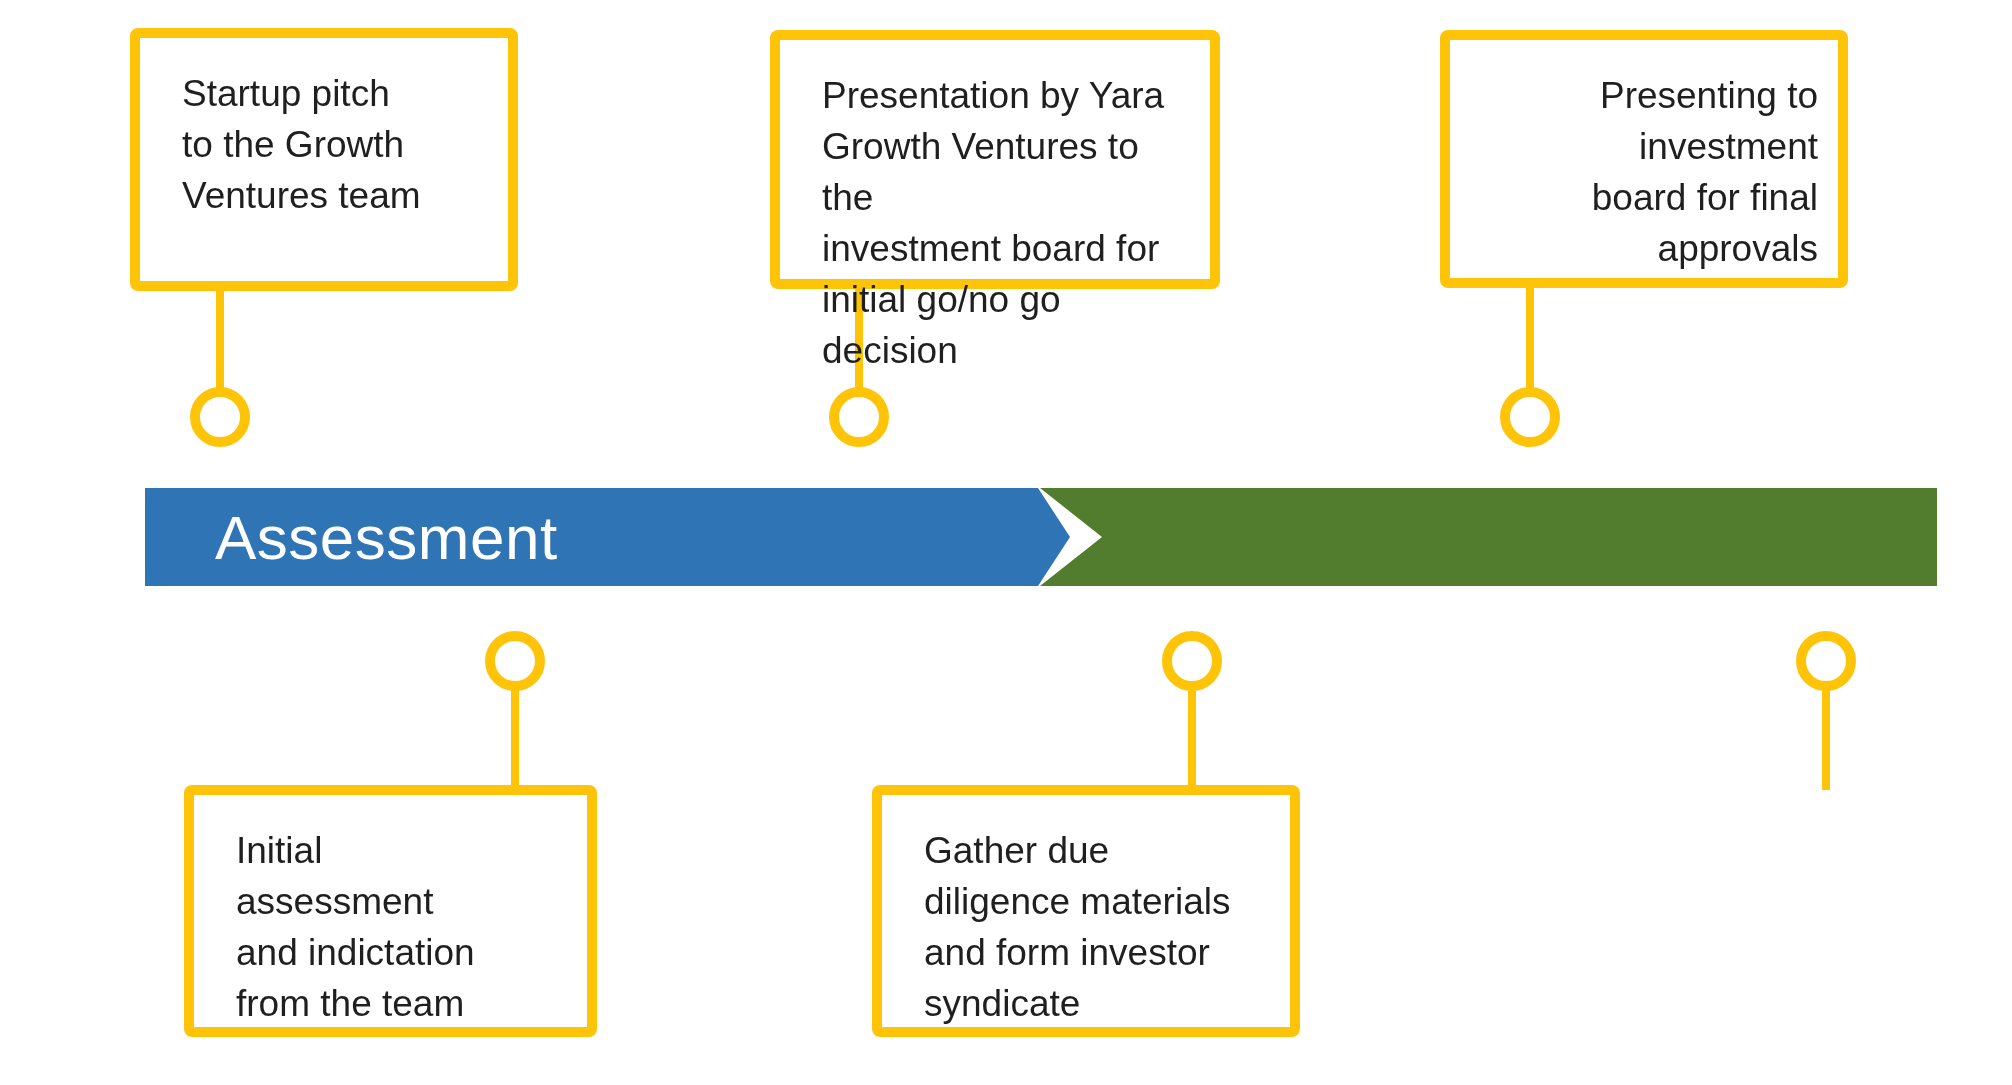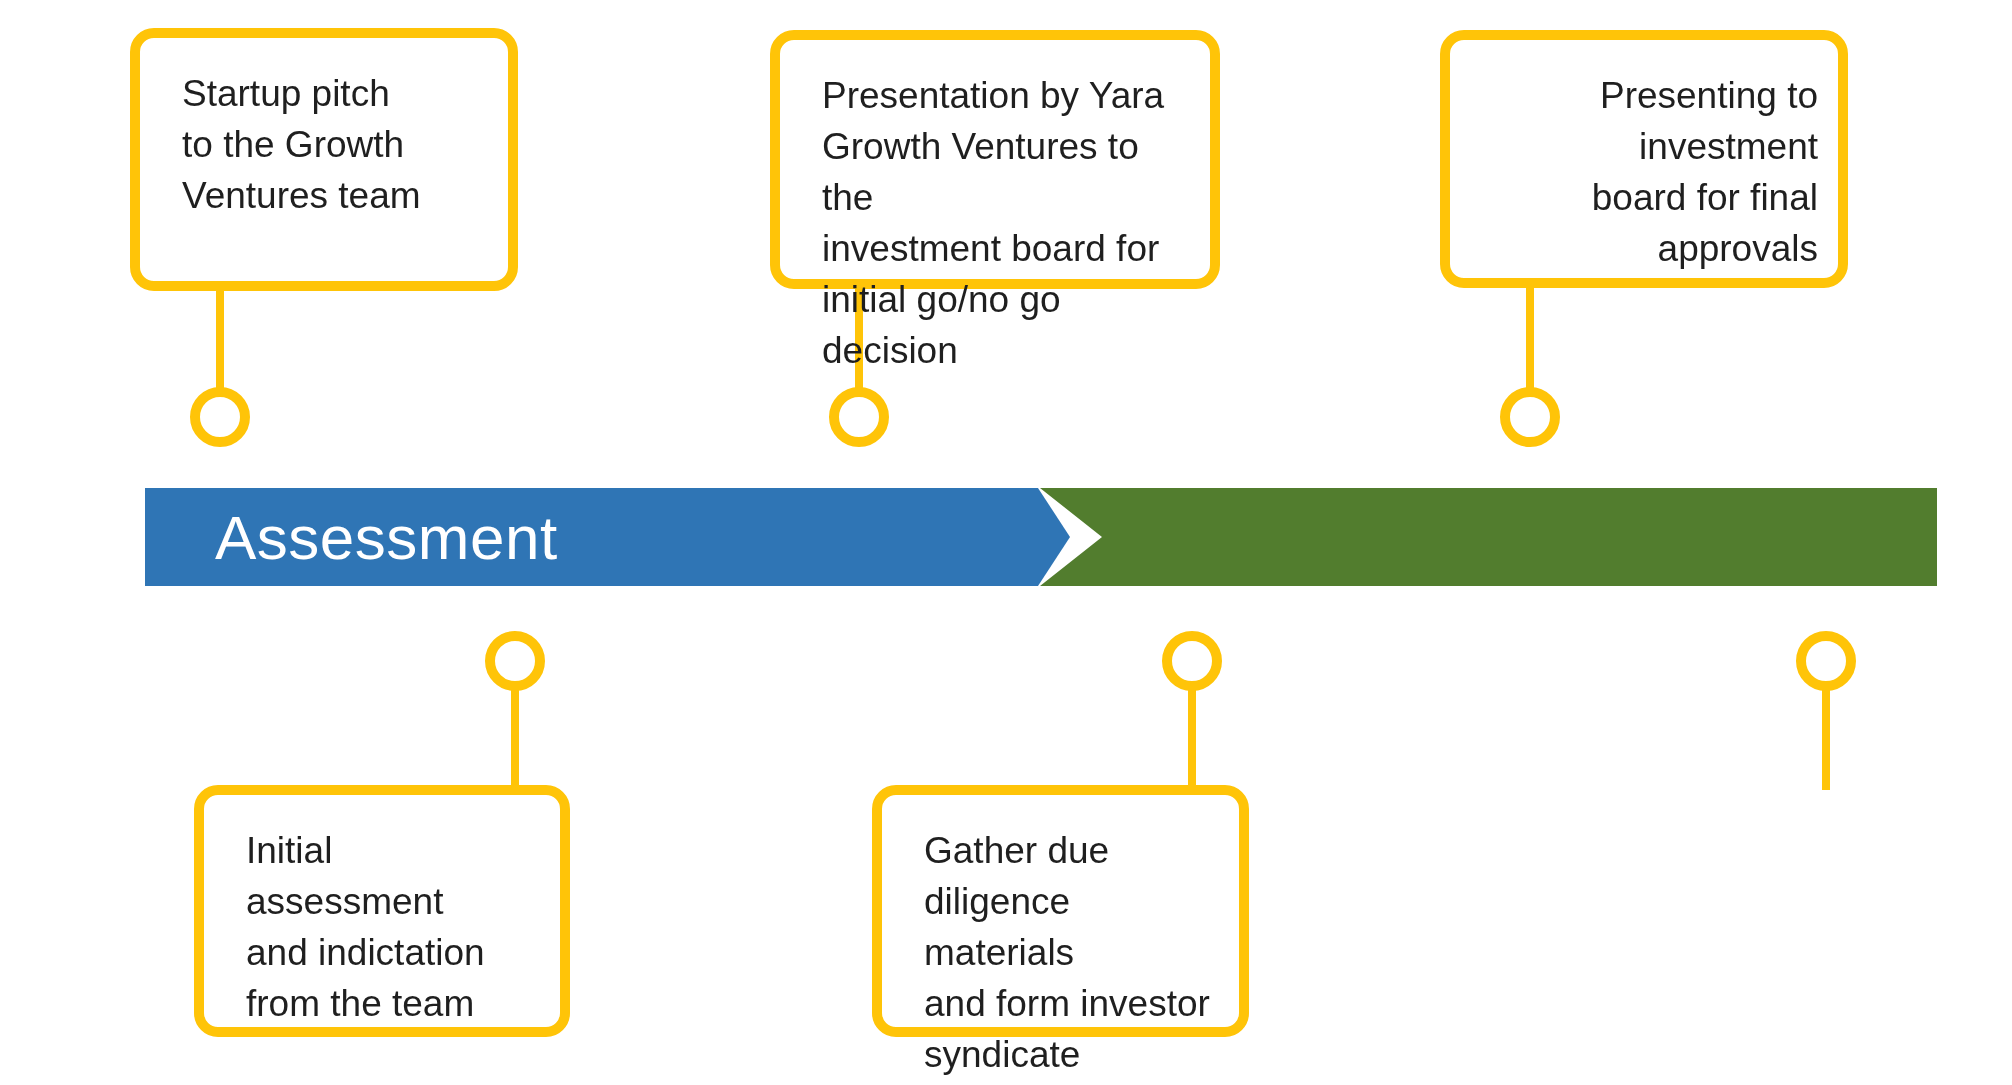--- a/index.html
+++ b/index.html
@@ -21,21 +21,21 @@
     width: 2012px;
     height: 1085px;
     background: var(--background);
     overflow: hidden;
   }
   .callout {
     position: absolute;
     box-sizing: border-box;
     background: #FFFFFF;
     border: 10px solid var(--yellow);
-    border-radius: 24px;
+    border-radius: 8px;
   }
   .callout .callout-text {
     white-space: pre-line;
     color: var(--text);
     font-size: 37px;
     line-height: 1.38;
     padding: 30px 20px 0 42px;
   }
   .connector-line {
     position: absolute;
@@ -112,28 +112,28 @@
 initial go/no go decision</div>
   </div>
 
   <div class="callout" style="left:1440px; top:30px; width:408px; height:258px;text-align:right;">
     <div class="callout-text">Presenting to
 investment
 board for final
 approvals</div>
   </div>
 
-  <div class="callout" style="left:194px; top:785px; width:376px; height:252px;">
+  <div class="callout" style="left:184px; top:785px; width:413px; height:252px;">
     <div class="callout-text">Initial
 assessment
 and indictation
 from the team</div>
   </div>
 
-  <div class="callout" style="left:872px; top:785px; width:377px; height:252px;">
+  <div class="callout" style="left:872px; top:785px; width:428px; height:252px;">
     <div class="callout-text">Gather due
 diligence materials
 and form investor
 syndicate</div>
   </div>
 
 
 </div>
 
 </body></html>

